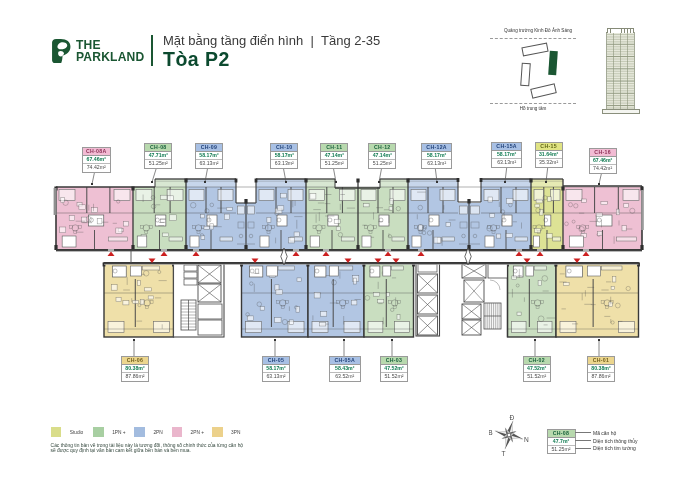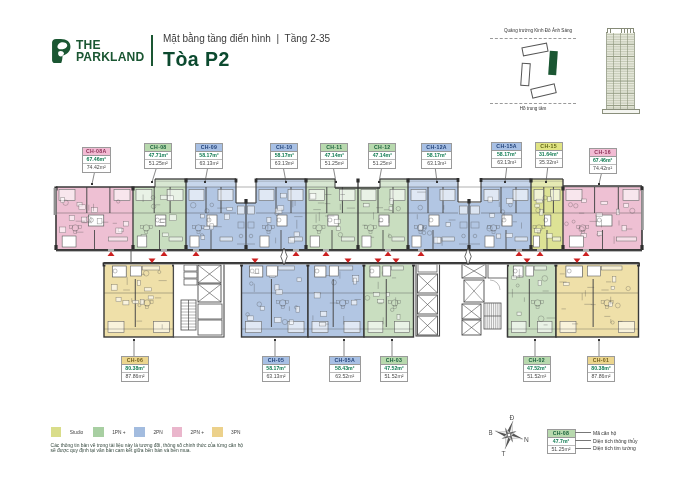--- a/index.html
+++ b/index.html
@@ -12,21 +12,21 @@
 </style></head>
 <body>
 
 <svg class="abs" style="left:52px;top:38.5px" width="18.5" height="24.5" viewBox="0 0 36 48">
 <path d="M8 0 H17 C29 0 36 6 36 15 C36 25 28 30.5 20.5 32.5 C20.5 38.5 19.5 44 17.5 48 H7 C3 48 0 45 0 41 V7 C0 3 3 0 8 0 Z" fill="#1a5632"></path>
 <path d="M10.5 15.5 C11 7.5 20 4 27 8 C31.5 11 30.5 17 24 19 C17.5 21 11 20.5 10.5 15.5 Z" fill="#ffffff"></path>
 <path d="M12.5 25 C16.5 22.5 21.5 23.5 23.5 28 C22.5 33 18 35.5 14 33.5 C11.5 30.5 11.5 27.5 12.5 25 Z" fill="#ffffff"></path>
 </svg>
 <div class="abs" style="left:75.5px;top:38.8px;color:#1a5632;font-weight:bold;font-size:13px;line-height:12.6px;letter-spacing:0.2px;transform:scaleX(0.93);transform-origin:0 0">THE<br>PARKLAND</div>
 <div class="abs" style="left:151px;top:35px;width:1.6px;height:31px;background:#1a5632"></div>
-<div class="abs" style="left:163px;top:33.2px;color:#3a3a3a;font-size:10px">Mặt bằng tầng điển hình&nbsp; | &nbsp;Tầng 2-35</div>
+<div class="abs" style="left:163px;top:33.2px;color:#3a3a3a;font-size:13px">Mặt bằng tầng điển hình&nbsp; | &nbsp;Tầng 2-35</div>
 <div class="abs" style="left:163px;top:48.3px;color:#0c4a2f;font-size:19.5px;font-weight:bold;letter-spacing:0.5px">Tòa P2</div>
 
 <div class="abs" style="left:503px;top:28px;width:70px;text-align:center;font-size:4.6px;color:#333">Quảng trường Kinh Đô Ánh Sáng</div>
 <div class="abs" style="left:490px;top:38px;width:86px;border-top:0.8px dashed #9a9a9a"></div>
 <div class="abs" style="left:490px;top:103px;width:86px;border-top:0.8px dashed #9a9a9a"></div>
 <div class="abs" style="left:503px;top:106px;width:60px;text-align:center;font-size:4.6px;color:#333">Hồ trung tâm</div>
 <div class="abs bld" style="left:522px;top:45px;width:24px;height:7px;transform:rotate(-11deg)"></div>
 <div class="abs" style="left:549px;top:51px;width:8px;height:24px;background:#1a5632;transform:rotate(4deg)"></div>
 <div class="abs bld" style="left:520.5px;top:63px;width:7px;height:21px;transform:rotate(4deg)"></div>
 <div class="abs bld" style="left:531px;top:86px;width:23px;height:8px;transform:rotate(-13deg)"></div>

